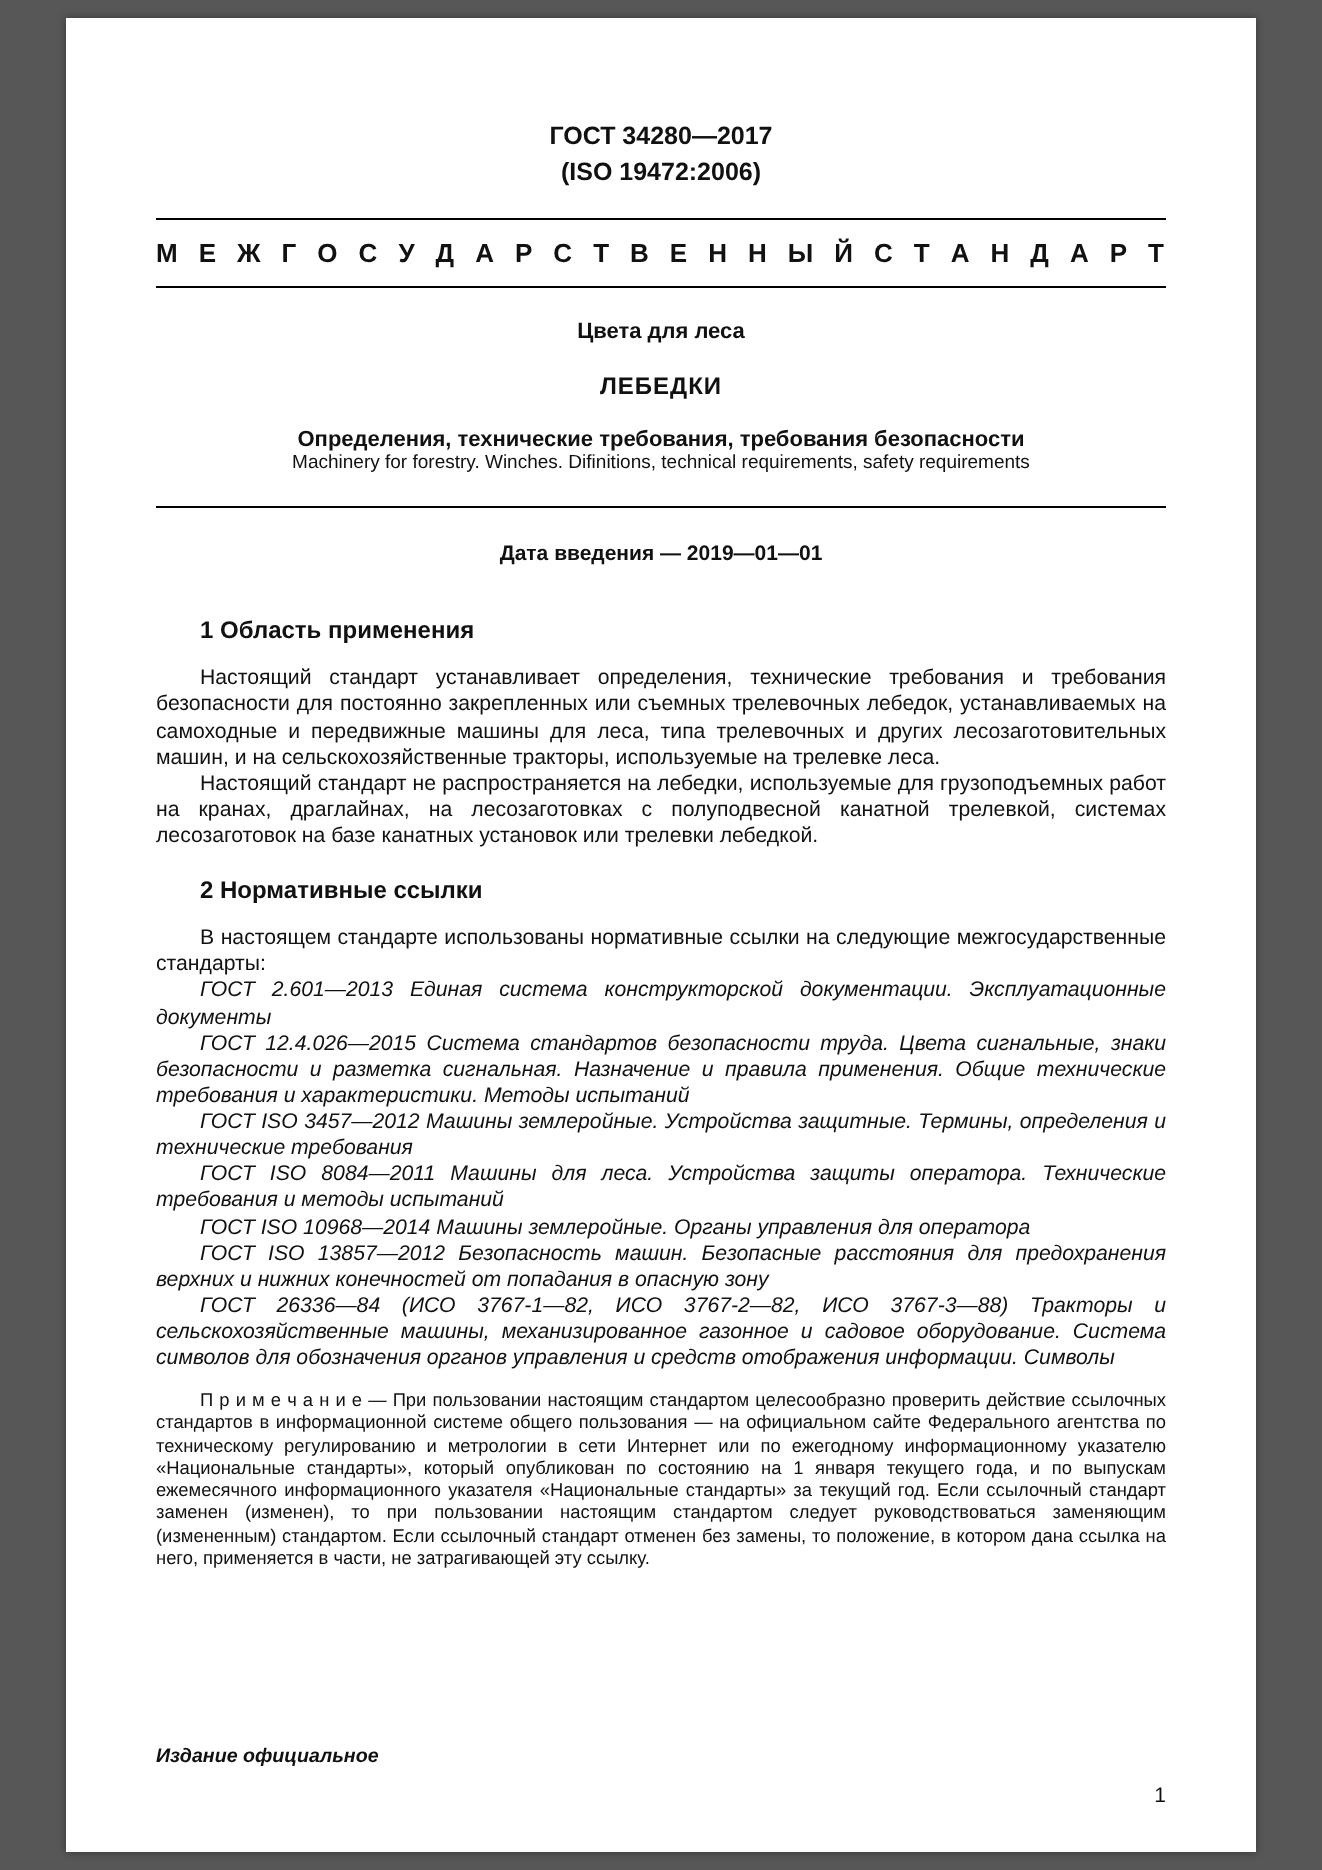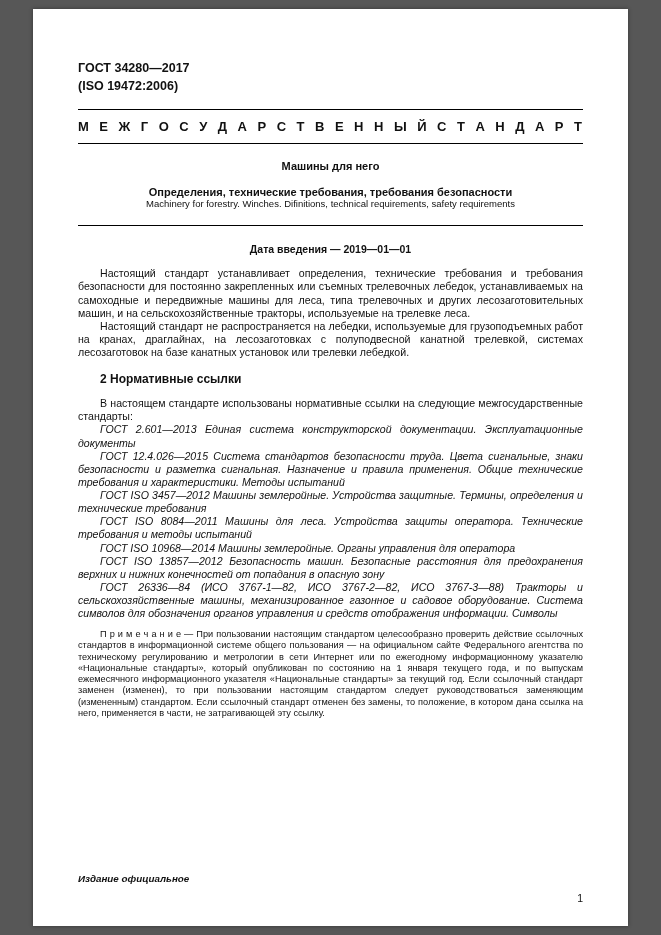--- a/index.html
+++ b/index.html
@@ -15,21 +15,21 @@
     left: 33px;
     top: 9px;
     width: 595px;
     height: 917px;
     background: #ffffff;
     padding: 50px 45px 22px 45px;
     display: flex;
     flex-direction: column;
     box-shadow: 0 0 4px rgba(0,0,0,0.4);
   }
-  .doc-header { text-align: left; }
+  .doc-header { text-align: center; }
   .doc-number, .iso-ref {
     font-size: 12.5px;
     font-weight: bold;
     line-height: 1.45;
   }
   .rule {
     border: none;
     border-top: 1.6px solid #000;
     height: 0;
   }
@@ -105,30 +105,32 @@
     <div class="iso-ref">(ISO 19472:2006)</div>
   </div>
 
   <hr class="rule rule-1">
 
   <div class="standard-kind">М Е Ж Г О С У Д А Р С Т В Е Н Н Ы Й С Т А Н Д А Р Т</div>
 
   <hr class="rule rule-2">
 
   <div class="title-block">
-    <div class="title-group">Машины для него</div>
+    <div class="title-group">Цвета для леса</div>
+    <div class="title-main">ЛЕБЕДКИ</div>
     <div class="title-sub">Определения, технические требования, требования безопасности</div>
     <div class="title-english">Machinery for forestry. Winches. Difinitions, technical requirements, safety requirements</div>
   </div>
 
   <hr class="rule rule-3">
 
   <div class="effective-date">Дата введения — 2019—01—01</div>
 
   <div class="section">
+    <div class="section-heading">1 Область применения</div>
     <p class="para">Настоящий стандарт устанавливает определения, технические требования и требования безопасности для постоянно закрепленных или съемных трелевочных лебедок, устанавливаемых на самоходные и передвижные машины для леса, типа трелевочных и других лесозаготовительных машин, и на сельскохозяйственные тракторы, используемые на трелевке леса.</p>
     <p class="para">Настоящий стандарт не распространяется на лебедки, используемые для грузоподъемных работ на кранах, драглайнах, на лесозаготовках с полуподвесной канатной трелевкой, системах лесозаготовок на базе канатных установок или трелевки лебедкой.</p>
   </div>
 
   <div class="section">
     <div class="section-heading">2 Нормативные ссылки</div>
     <p class="para">В настоящем стандарте использованы нормативные ссылки на следующие межгосударственные стандарты:</p>
     <p class="ref">ГОСТ 2.601—2013 Единая система конструкторской документации. Эксплуатационные документы</p>
     <p class="ref">ГОСТ 12.4.026—2015 Система стандартов безопасности труда. Цвета сигнальные, знаки безопасности и разметка сигнальная. Назначение и правила применения. Общие технические требования и характеристики. Методы испытаний</p>
     <p class="ref">ГОСТ ISO 3457—2012 Машины землеройные. Устройства защитные. Термины, определения и технические требования</p>

